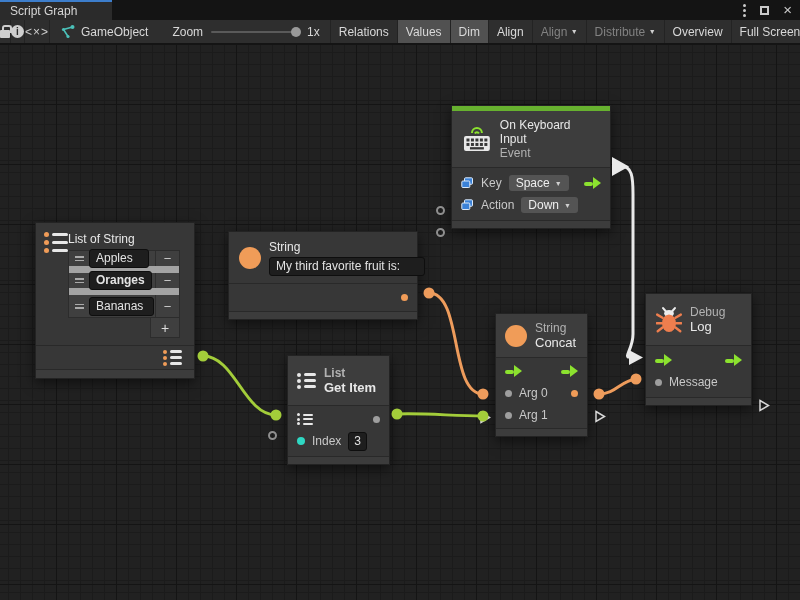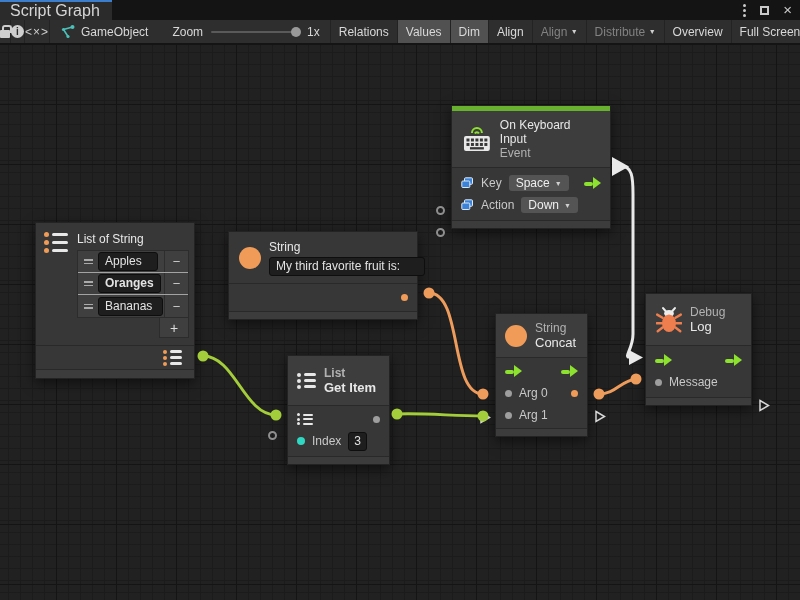--- a/index.html
+++ b/index.html
@@ -4,21 +4,21 @@
 <style>
   * { margin:0; padding:0; box-sizing:border-box; }
   html,body { width:800px; height:600px; overflow:hidden; background:#111;
     font-family:"Liberation Sans","DejaVu Sans",sans-serif; }
   #window { position:relative; width:800px; height:600px; background:#141414; }
 
   
   .tabstrip { position:absolute; left:0; top:0; width:800px; height:20px; background:#141414;
     display:flex; align-items:stretch; }
   .tab { width:112px; background:#2b2b2b; border-top:2px solid #3d7ecc; color:#d6d6d6;
-    font-size:16px; display:flex; align-items:center; padding-left:10px; }
+    font-size:12px; display:flex; align-items:center; padding-left:10px; }
   .win-controls { margin-left:auto; display:flex; align-items:center; gap:14px; padding-right:8px; }
   .kebab { display:flex; flex-direction:column; gap:2px; cursor:pointer; }
   .kebab i { width:3px; height:3px; border-radius:50%; background:#c9c9c9; }
   .maxbox { width:9px; height:9px; border:2px solid #c9c9c9; }
   .closex { color:#c9c9c9; font-size:15px; line-height:10px; cursor:pointer; }
 
   
   .toolbar { position:absolute; left:0; top:20px; width:800px; height:24px; background:#2e2e2e;
     border-bottom:1px solid #141414; display:flex; align-items:stretch; color:#d8d8d8; font-size:12px;
     overflow:hidden; }
@@ -84,21 +84,21 @@
   .licon { display:flex; flex-direction:column; gap:3px; flex:none; }
   .licon .lr { display:flex; align-items:center; gap:3px; }
   .licon .ld { width:5px; height:5px; border-radius:50%; background:#f09c58; }
   .licon .lb { width:16px; height:3.5px; border-radius:2px; background:#e8e8e8; }
   .licon.small { gap:2px; } .licon.small .ld { width:4px; height:4px; }
   .licon.small .lb { width:12px; height:2.5px; }
   .licon.white .ld { background:#e8e8e8; }
 
   
   .los-panel { margin-top:4px; background:#3f3f3f; border:1px solid #2c2c2c; width:112px; }
-  .los-row { display:flex; align-items:center; height:22px; border-bottom:1px solid #a3a3a3; }
+  .los-row { display:flex; align-items:center; height:22px; border-bottom:7px solid #a3a3a3; }
   .los-row:last-child { border-bottom:none; }
   .handle { width:20px; display:flex; flex-direction:column; gap:2px; align-items:center; flex:none; }
   .handle i { width:9px; height:1.5px; background:#aaa; }
   .minus { width:24px; text-align:center; color:#cfcfcf; font-size:13px; border-left:1px solid #2e2e2e;
     align-self:stretch; display:flex; align-items:center; justify-content:center; cursor:pointer; }
   .plusrow { display:flex; justify-content:flex-end; width:112px; }
   .plusbtn { width:30px; height:20px; background:#3f3f3f; border:1px solid #2c2c2c; border-top:none;
     color:#ddd; font-size:14px; display:flex; align-items:center; justify-content:center; cursor:pointer; }
 
   .wires { position:absolute; left:0; top:0; width:800px; height:600px; pointer-events:none; z-index:30; }
@@ -215,21 +215,21 @@
             <span class="dd-caret">▼</span>
           </span>
         </div>
       </div>
       <div class="nfoot"></div>
       <div class="port-ring" style="left:-16px; top:100px;"></div>
       <div class="port-ring" style="left:-16px; top:122px;"></div>
     </div>
 
     <div class="node" style="left:35px; top:178px; width:160px; height:157px;">
-      <div style="display:flex; gap:9px; padding:9px 8px 4px 8px;">
+      <div style="display:flex; padding:9px 8px 4px 8px;">
         <div class="licon">
           <span class="lr">
               <i class="ld"></i>
               <i class="lb"></i>
             </span>
           <span class="lr">
               <i class="ld"></i>
               <i class="lb"></i>
             </span>
           <span class="lr">

